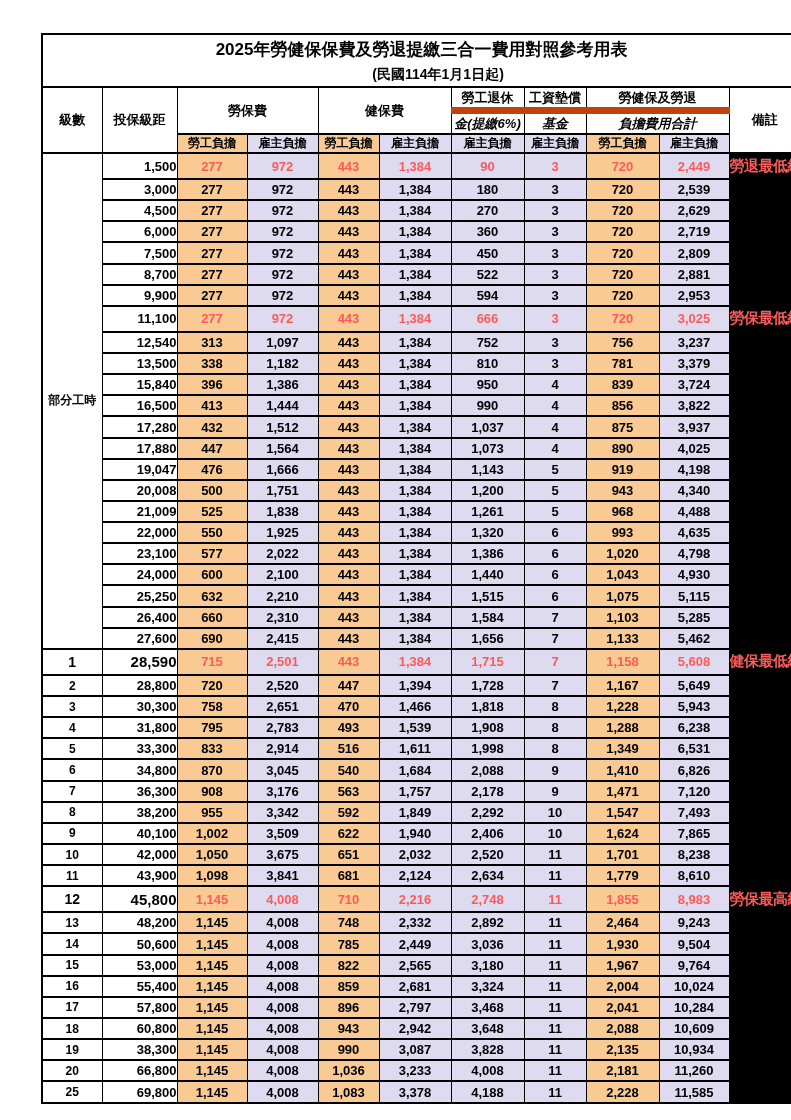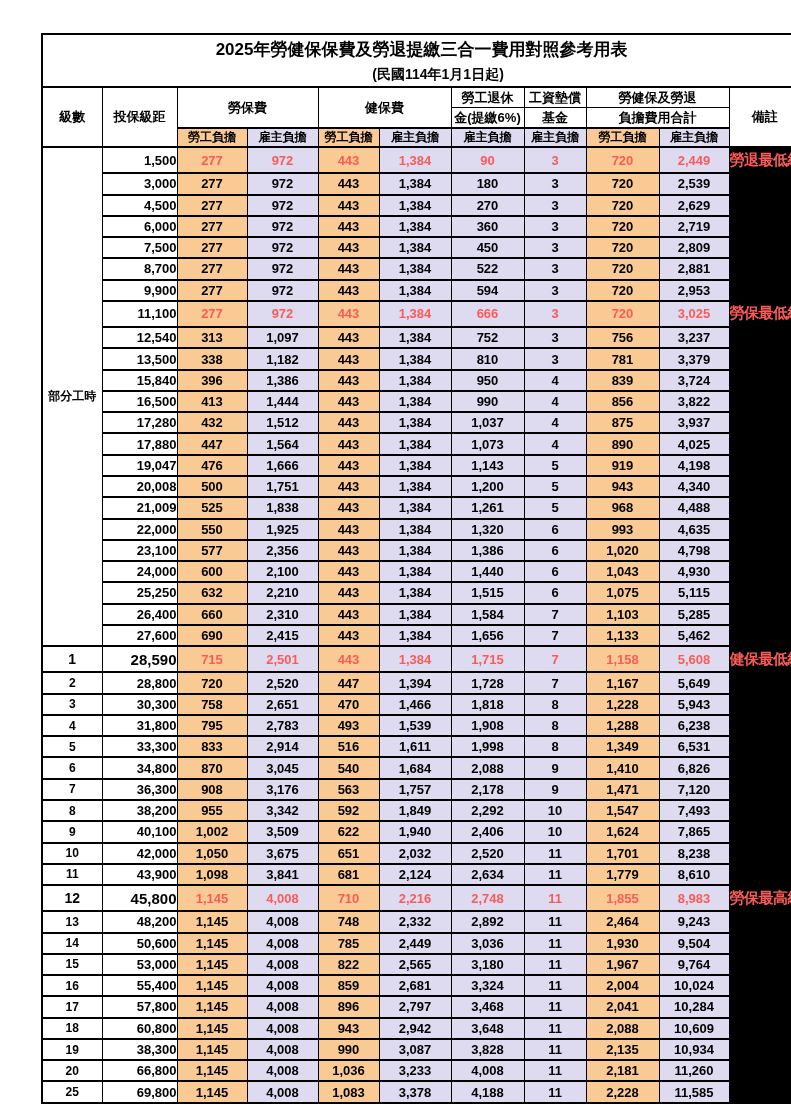--- a/index.html
+++ b/index.html
@@ -17,21 +17,21 @@
     text-align:center;vertical-align:middle;padding:0;overflow:hidden;
     font-weight:bold;color:#000;white-space:nowrap;
   }
   .title-cell{height:51px;background:#fff;}
   .title-line1{font-size:17px;font-weight:bold;line-height:26px;}
   .title-line2{font-size:14px;font-weight:bold;line-height:22px;padding-left:33px;}
   tr.h1 th{height:19px;font-size:13px;background:#fff;}
   tr.h2 th{height:19px;font-size:13px;background:#fff;}
   tr.h3 th{height:12px;font-size:12px;}
   tr.h1 th.thin{border-bottom:1px solid #000;}
-  tr.h2 th{border-top:1px solid #c2410c;}
+  tr.h2 th{border-top:7px solid #c2410c;font-style:italic;}
   .emp{background:var(--emp-bg,#faca95);}
   .er{background:var(--er-bg,#dedbf1);}
   tbody td{font-size:13px;}
   td.c-level{background:#fff;font-size:12px;}
   td.c-bracket{background:#fff;font-size:13px;text-align:right;}
   td.c-note{background:#000000;font-size:15px;color:var(--red,#fb5b57);letter-spacing:-0.5px;text-align:center;}
   td.c-part{background:#fff;font-size:12px;font-weight:bold;}
   tr.red-row td.c-val{color:var(--red,#fb5b57);}
   tr.big-row td.c-bracket{font-size:15px;}
   tr.big-row td.c-level{font-size:14px;}
@@ -301,21 +301,21 @@
           <td class="c-val er">1,384</td>
           <td class="c-val er">1,320</td>
           <td class="c-val er">6</td>
           <td class="c-val emp">993</td>
           <td class="c-val er">4,635</td>
           <td class="c-note"></td>
         </tr>
         <tr>
           <td class="c-bracket">23,100</td>
           <td class="c-val emp">577</td>
-          <td class="c-val er">2,356</td>
+          <td class="c-val er">2,022</td>
           <td class="c-val emp">443</td>
           <td class="c-val er">1,384</td>
           <td class="c-val er">1,386</td>
           <td class="c-val er">6</td>
           <td class="c-val emp">1,020</td>
           <td class="c-val er">4,798</td>
           <td class="c-note"></td>
         </tr>
         <tr>
           <td class="c-bracket">24,000</td>

